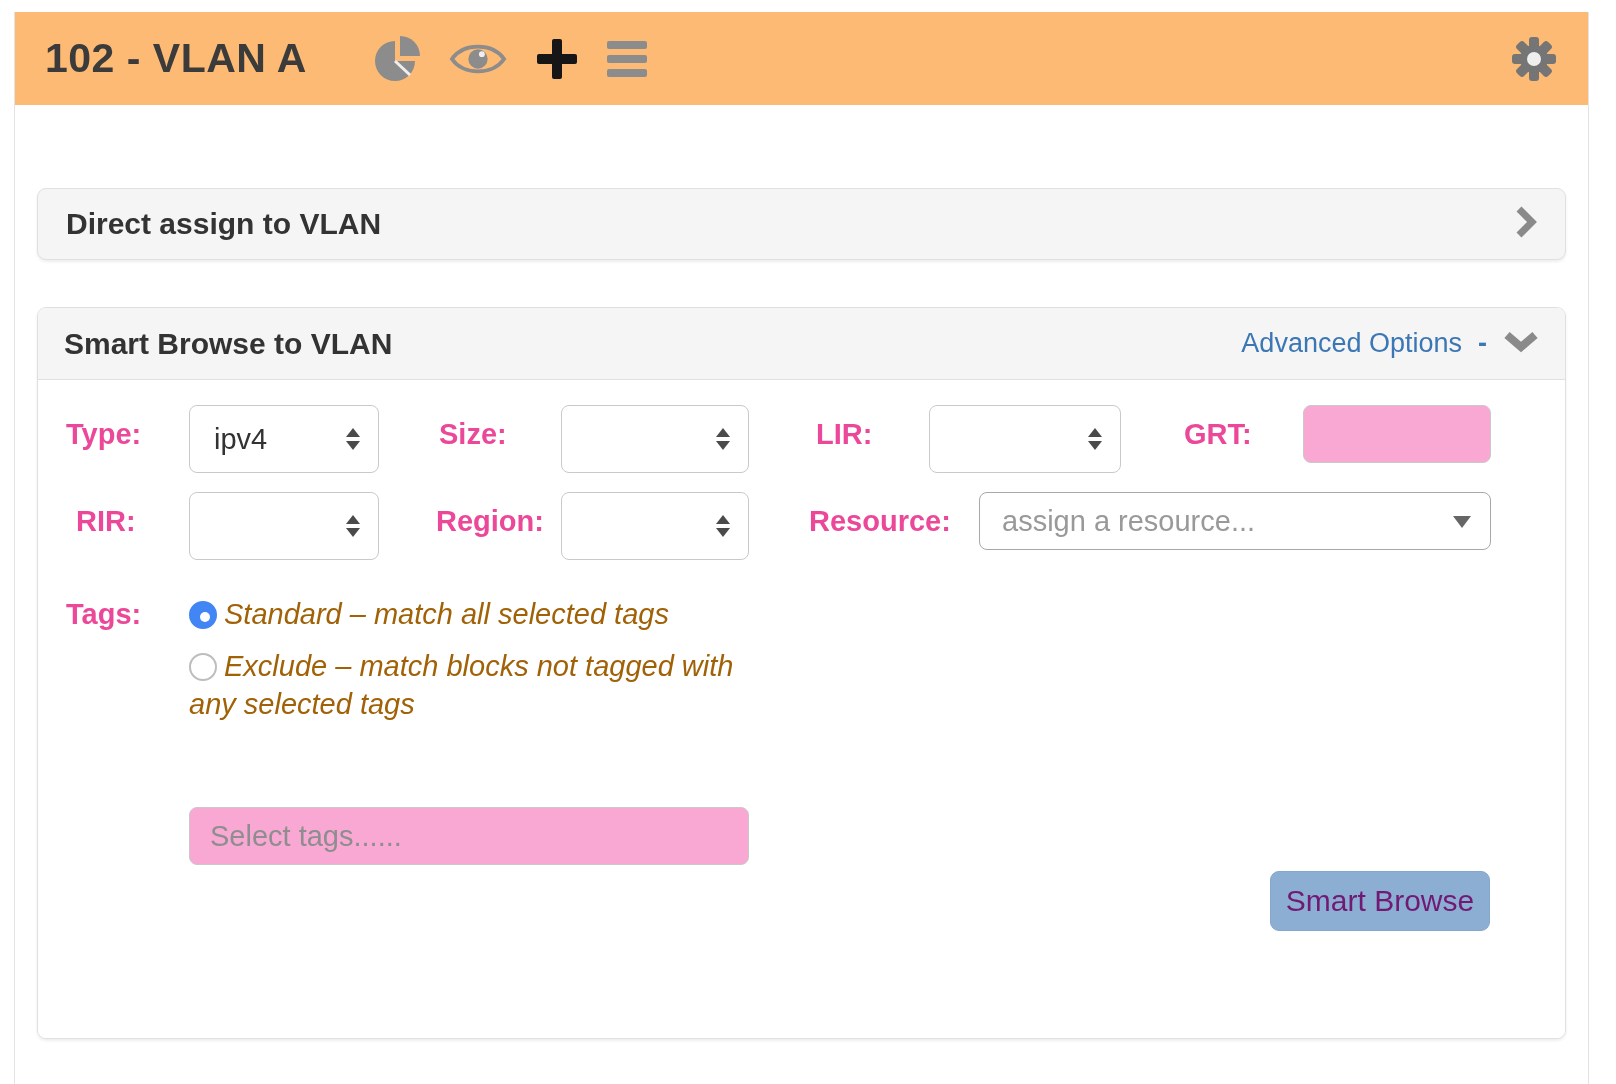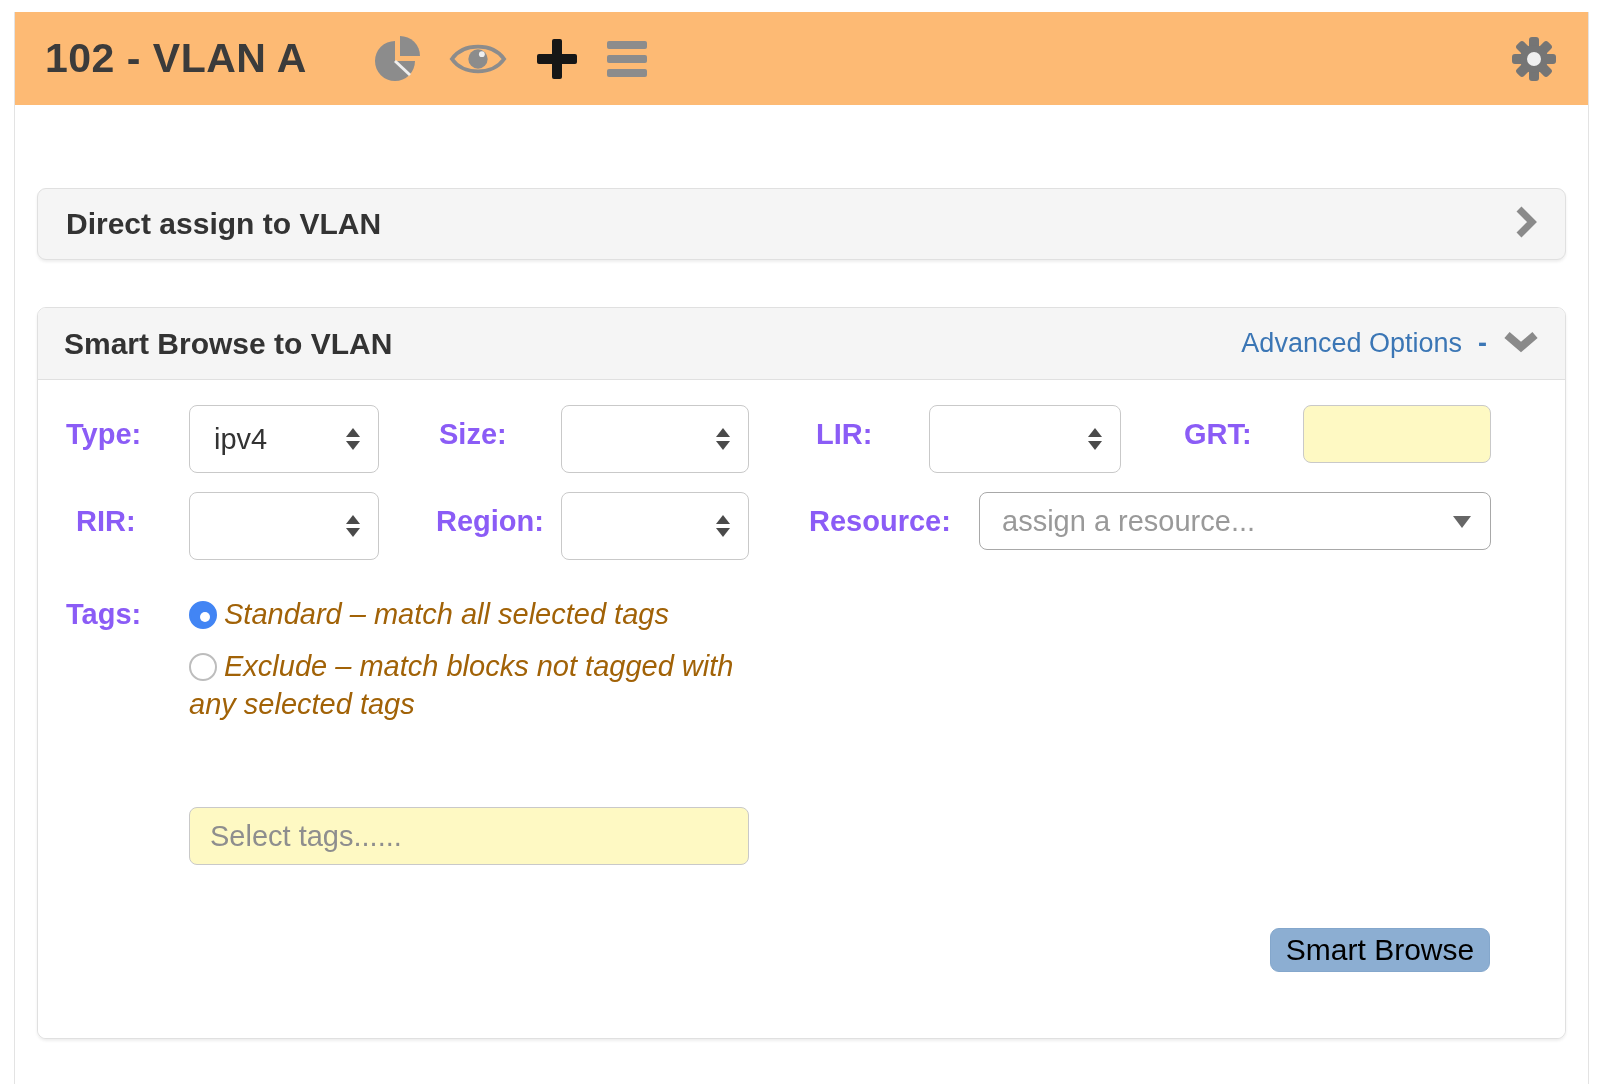--- a/index.html
+++ b/index.html
@@ -31,35 +31,35 @@
   .panel-smart { margin-top: 47px; height: 732px; background: #ffffff; overflow: hidden;
     padding: 0; }
   .panel-smart-header { height: 72px; background: #f5f5f5; border-bottom: 1px solid #e0e0e0;
     display: flex; align-items: center; padding: 0 26px; }
   .adv-wrap { margin-left: auto; display: flex; align-items: center; gap: 16px; cursor: pointer; }
   .adv-link { color: #3b76b5; font-size: 27px; font-weight: 400; }
   .adv-minus { color: #3b76b5; font-size: 27px; font-weight: 700; }
 
   .panel-smart-body { position: relative; height: 659px; background: #ffffff; }
 
-  .flabel { position: absolute; font-size: 29px; font-weight: 700; color: #8b5cf6;
+  .flabel { position: absolute; font-size: 29px; font-weight: 700; color: #ec4899;
     height: 58px; line-height: 58px; white-space: nowrap; }
 
   
   .sel { position: absolute; height: 68px; background: #ffffff; border: 1px solid #c9c9c9;
     border-radius: 8px; display: flex; align-items: center; padding: 0 18px 0 24px;
     cursor: pointer; }
   .sel-value { font-size: 29px; color: #333333; flex: 1; }
   .sel-arrows { display: flex; flex-direction: column; gap: 4px; align-items: center; }
   .tri-up { width: 0; height: 0; border-left: 7px solid transparent;
     border-right: 7px solid transparent; border-bottom: 9px solid #4a4a4a; }
   .tri-down { width: 0; height: 0; border-left: 7px solid transparent;
     border-right: 7px solid transparent; border-top: 9px solid #4a4a4a; }
 
-  .tinput { position: absolute; height: 58px; background: #fef9c3; border: 1px solid #c9c9c9;
+  .tinput { position: absolute; height: 58px; background: #f9a8d4; border: 1px solid #c9c9c9;
     border-radius: 8px; font-size: 29px; color: #333; padding: 13px 20px;
     font-family: "Liberation Sans", sans-serif; outline: none; }
   .tinput::placeholder { color: #8e8e8e; }
 
   .resource-wrap { position: absolute; height: 58px; }
   .resource-input { width: 100%; height: 100%; border: 1px solid #a8a8a8; border-radius: 8px;
     font-size: 29px; padding: 0 50px 0 22px; font-family: "Liberation Sans", sans-serif;
     outline: none; color: #333; }
   .resource-input::placeholder { color: #999999; }
   .resource-caret { position: absolute; right: 20px; top: 24px; width: 0; height: 0;
@@ -70,22 +70,22 @@
   .radio-group { position: absolute; left: 151px; top: 215px; width: 545px; }
   .radio-option { display: block; margin-bottom: 14px; font-size: 29px; color: #a16207;
     line-height: 38px; cursor: pointer; font-style: italic; }
   .radio-circle { display: inline-block; width: 28px; height: 28px; border-radius: 50%;
     background: #ffffff; border: 2px solid #bdbdbd; vertical-align: -5px; margin-right: 7px; }
   .radio-option.checked .radio-circle { background: #4285f4; border-color: #4285f4;
     position: relative; }
   .radio-option.checked .radio-circle::after { content: ""; position: absolute; left: 9px;
     top: 9px; width: 10px; height: 10px; border-radius: 50%; background: #ffffff; }
 
-  .submit-btn { position: absolute; left: 1232px; top: 548px; width: 220px; height: 44px;
-    background: #8caed2; border: 1px solid #84a7cc; border-radius: 9px; color: #000000;
+  .submit-btn { position: absolute; left: 1232px; top: 491px; width: 220px; height: 60px;
+    background: #8caed2; border: 1px solid #84a7cc; border-radius: 9px; color: #701a75;
     font-size: 30px; font-family: "Liberation Sans", sans-serif; cursor: pointer; }
 </style>
 </head>
 <body>
 
 <div class="widget">
 
   <div class="header-bar">
     <span class="header-title">102 - VLAN A</span>
     <span class="header-icons">

